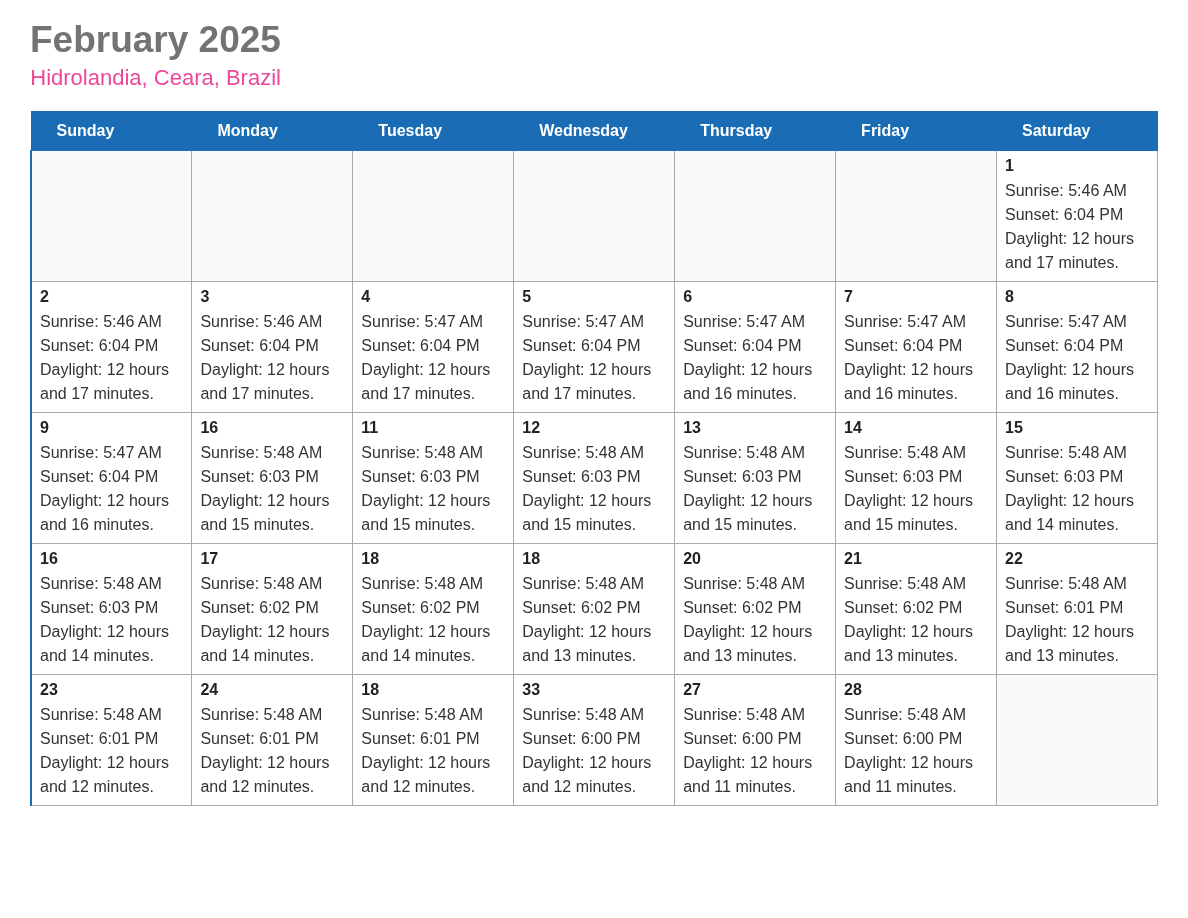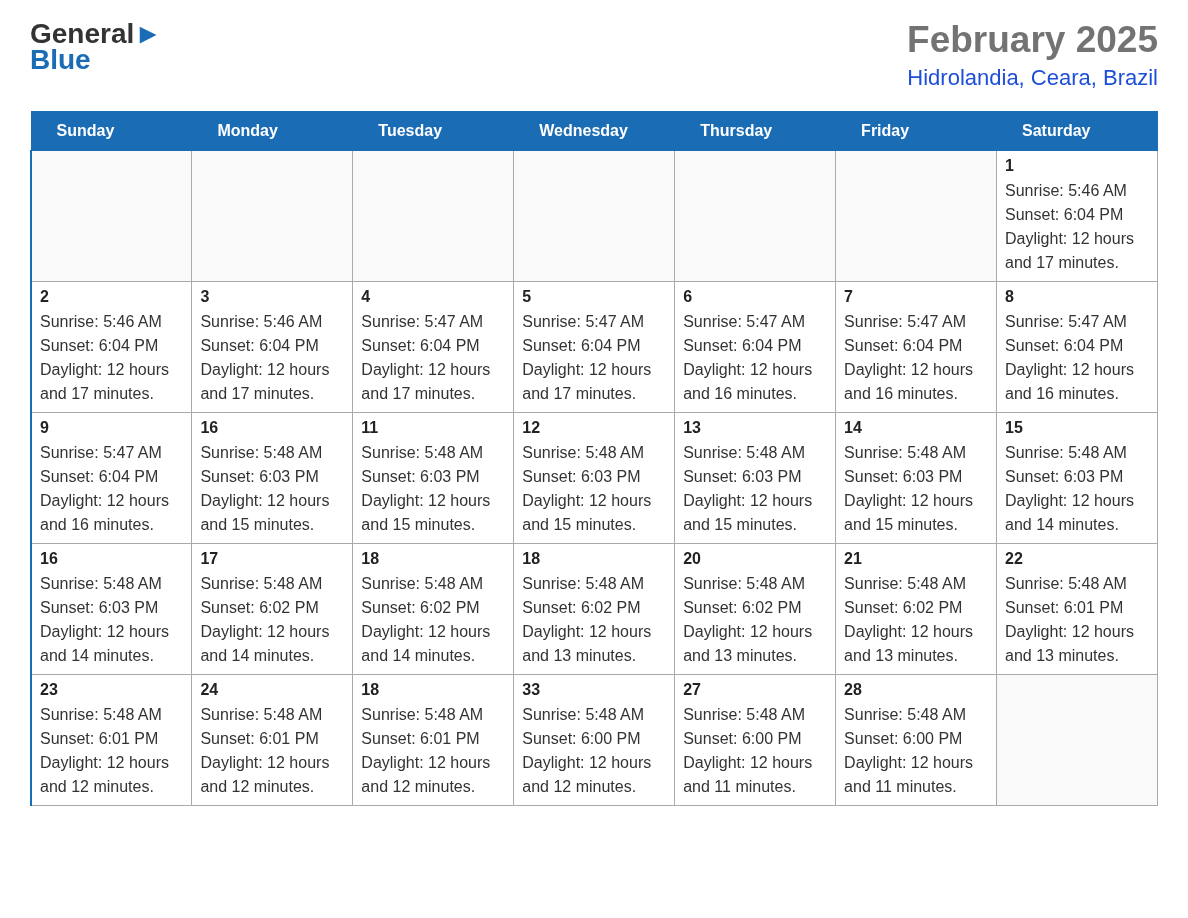--- a/index.html
+++ b/index.html
@@ -42,21 +42,21 @@
       text-align: right;
     }
     .calendar-title {
       font-size: 37px;
       font-weight: bold;
       color: #737373;
       line-height: 1.1;
     }
     .calendar-subtitle {
       font-size: 22px;
-      color: #1d4ed8;
+      color: #ec4899;
       margin-top: 4px;
     }
     table {
       width: 100%;
       border-collapse: collapse;
       table-layout: fixed;
     }
     thead th {
       background-color: #1a6cb5;
       color: #fff;
@@ -90,26 +90,20 @@
       border-left: 2px solid #1a6cb5;
     }
     .empty-cell {
       background: #f9f9f9;
     }
   </style>
 </head>
 <body>
 
 <div class="header">
-  <div class="logo">
-    <div class="logo-top">
-      General<span class="blue-arrow">►</span>
-    </div>
-    <div class="logo-bottom">Blue</div>
-  </div>
   <div class="title-block">
     <div class="calendar-title">February 2025</div>
     <div class="calendar-subtitle">Hidrolandia, Ceara, Brazil</div>
   </div>
 </div>
 
 <table>
   <thead>
     <tr>
     <th>Sunday</th>

